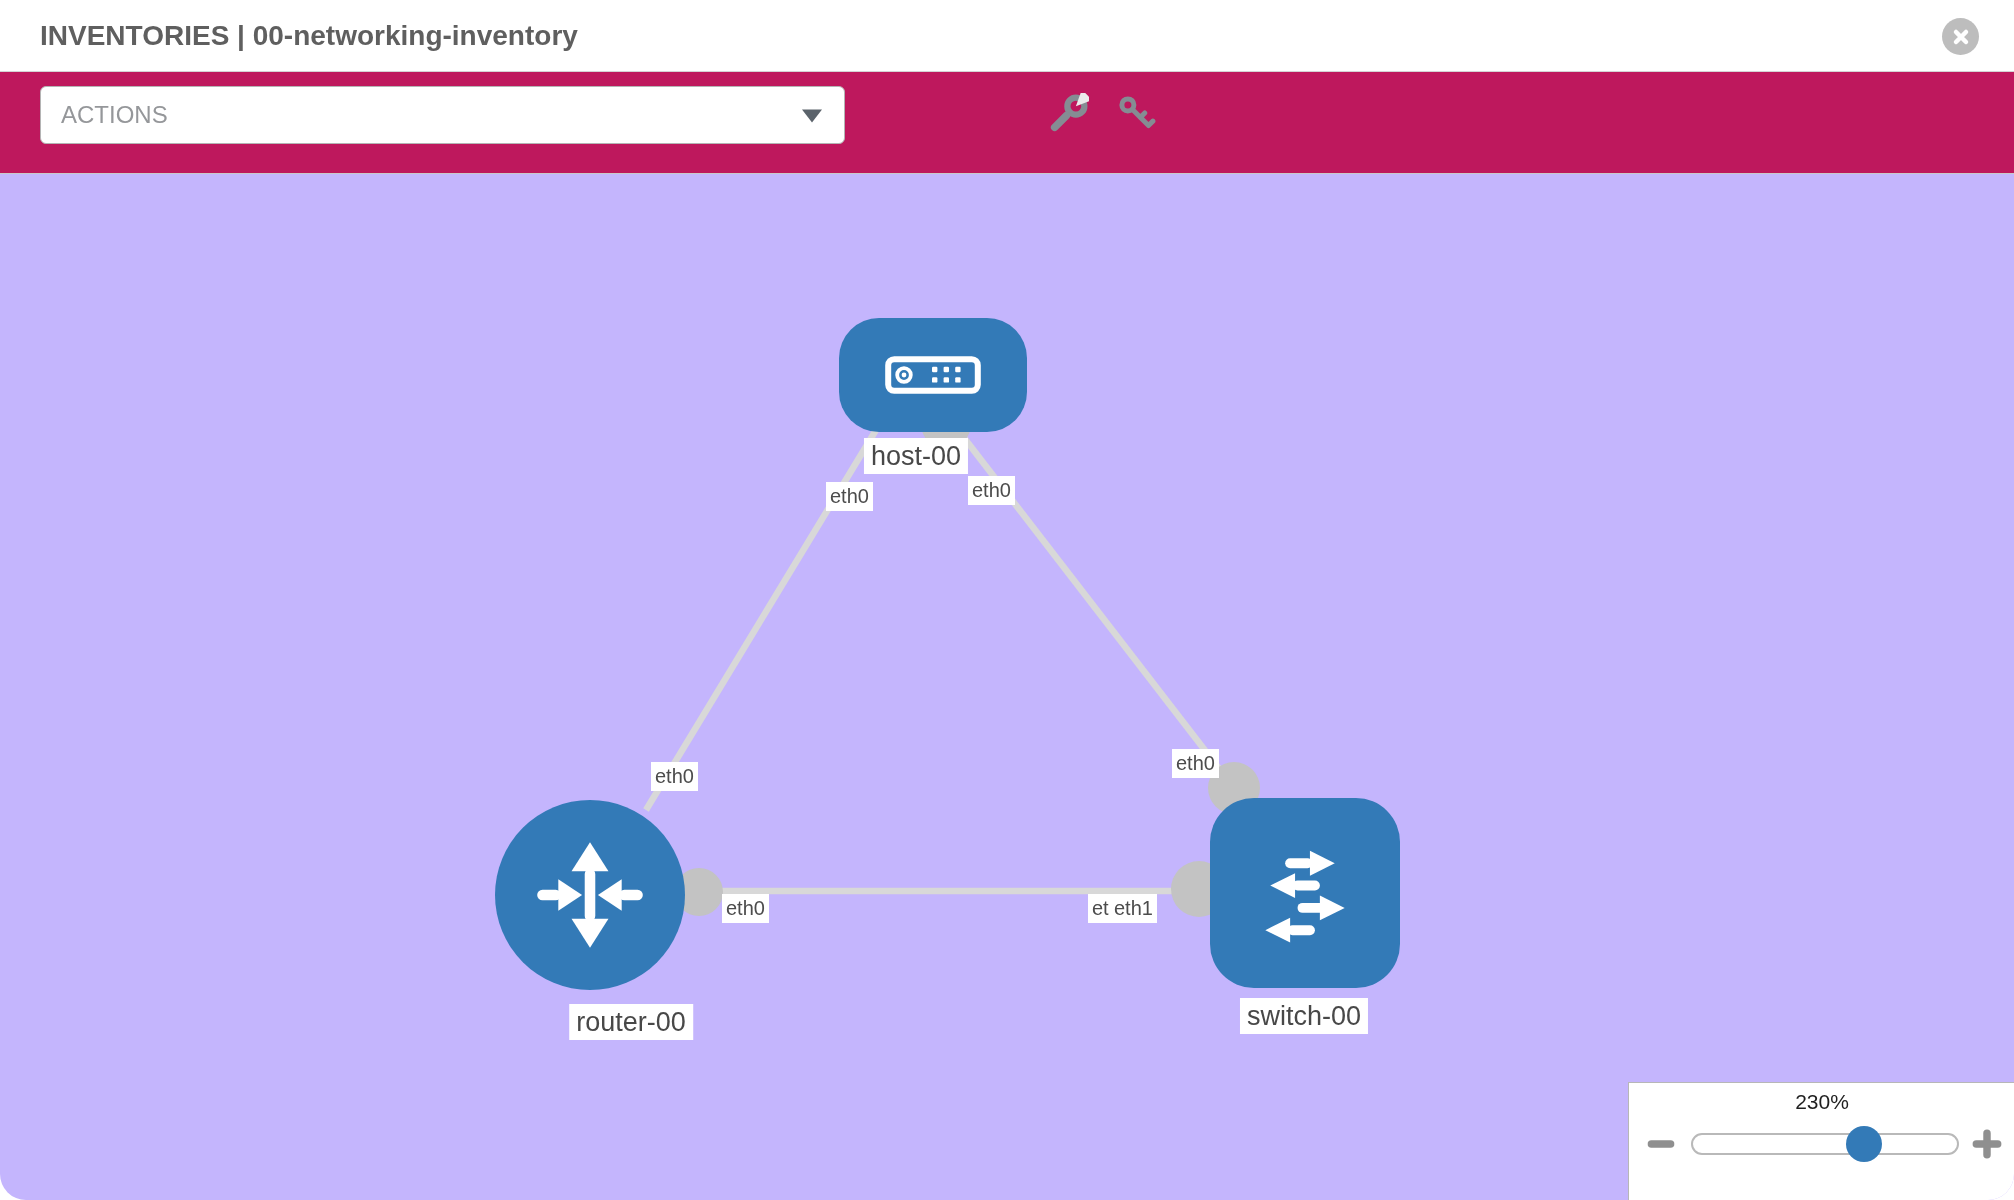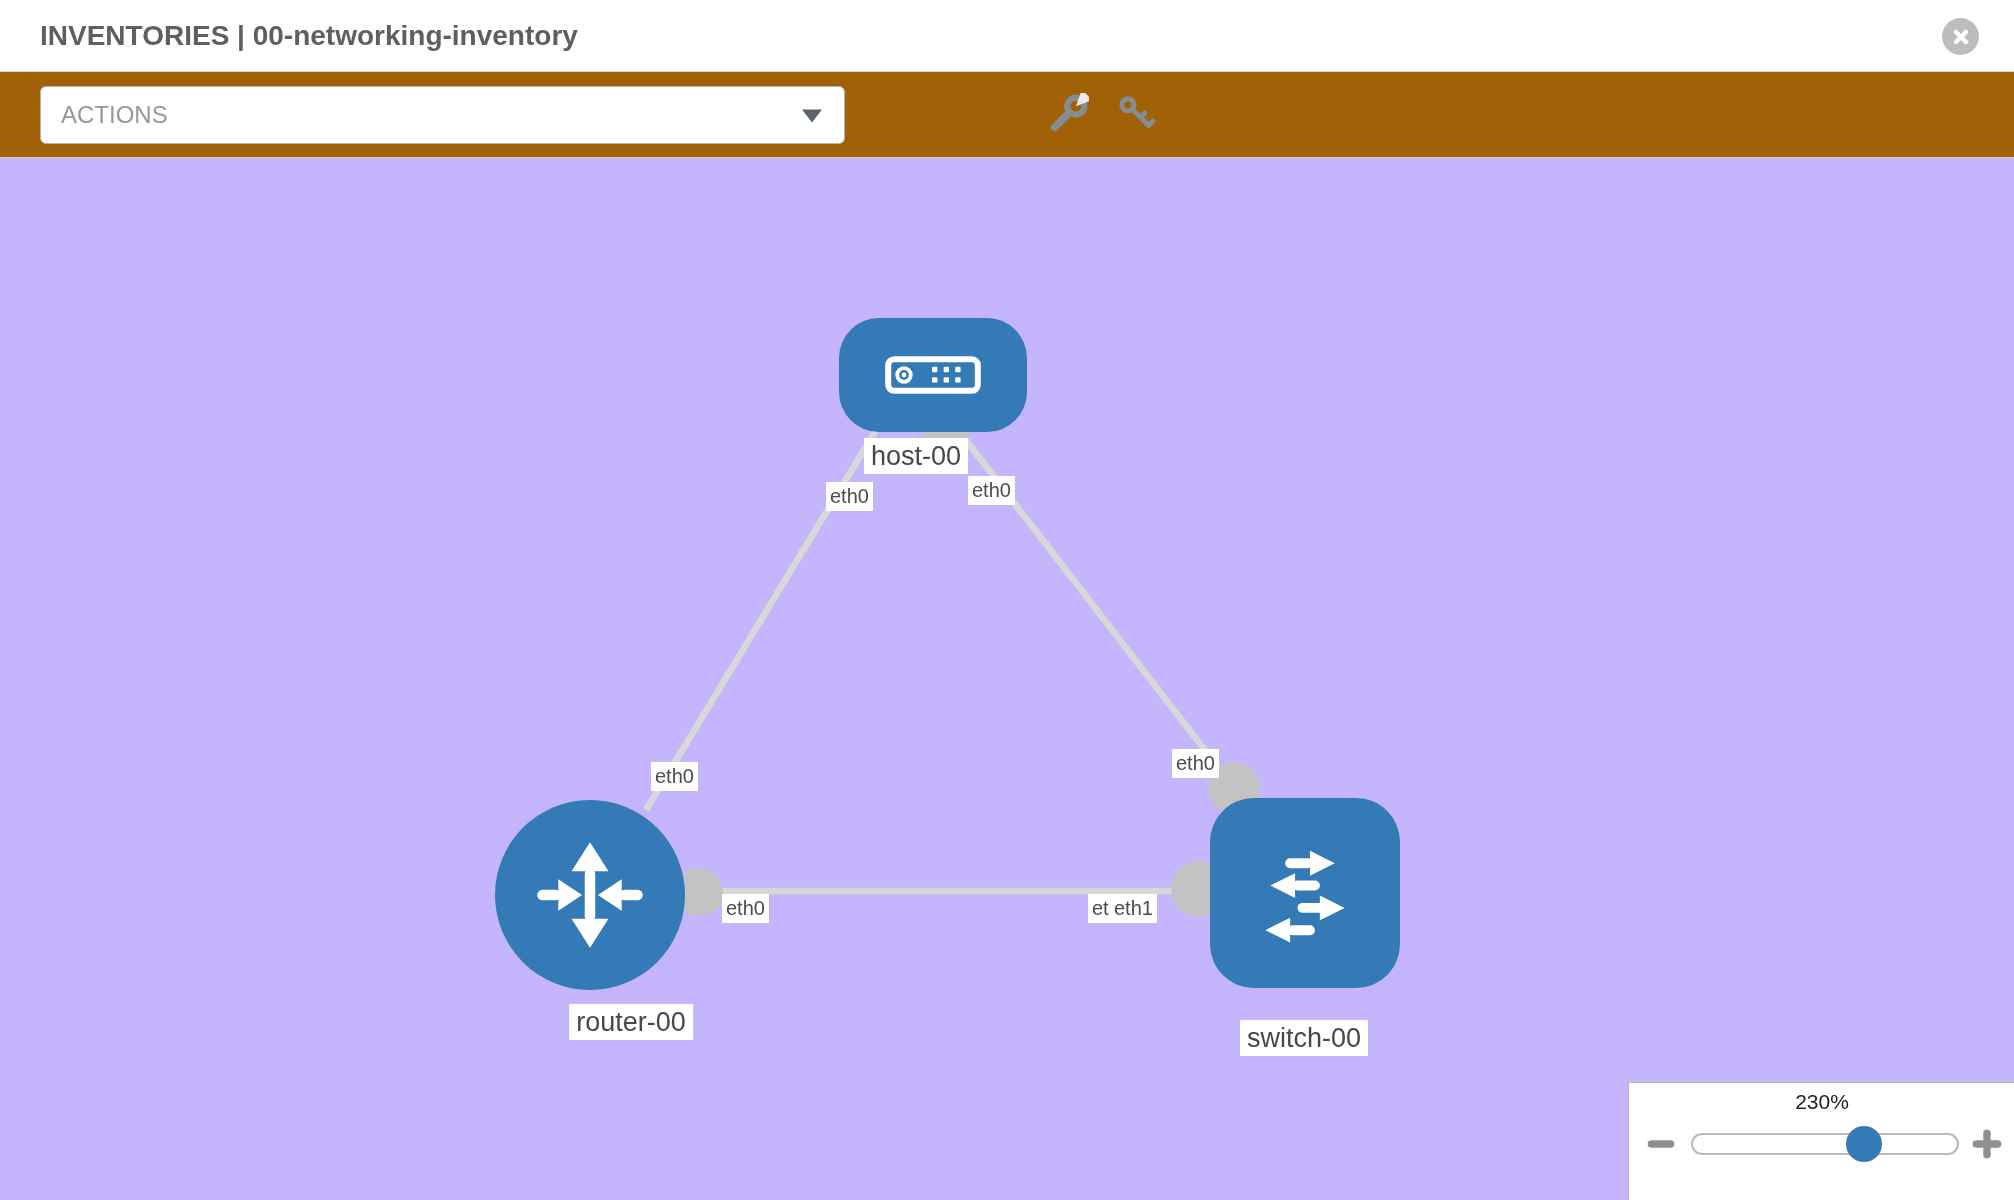--- a/index.html
+++ b/index.html
@@ -1,30 +1,30 @@
 <!DOCTYPE html>
 <html><head>
 <meta charset="utf-8">
 <style>
   * { margin:0; padding:0; box-sizing:border-box; }
   html,body { background:#fff; }
   body { font-family:"Liberation Sans","DejaVu Sans",sans-serif; }
-  #app { position:relative; width:2014px; height:1200px; background:#fff; overflow:hidden; }
+  #app { position:relative; width:2014px; height:1200px; background:#fff; overflow:hidden;border-radius:26px; }
 
   
   .header { position:absolute; top:0; left:0; width:100%; height:72px; background:#fff;
             border-bottom:1px solid #d4d4d4; z-index:10; }
   .title { position:absolute; left:40px; top:50%; transform:translateY(-50%);
            font-size:28px; font-weight:bold; color:#5f5f5f; white-space:nowrap; }
   .close-btn { position:absolute; left:1942px; top:18px; width:37px; height:37px; border-radius:50%;
                background:#bdbdbd; border:none; display:flex; align-items:center; justify-content:center;
                cursor:pointer; padding:0; }
 
   
-  .toolbar { position:absolute; top:72px; left:0; width:100%; height:86px; background:#a16207;
+  .toolbar { position:absolute; top:72px; left:0; width:100%; height:102px; background:#be185d;
              border-bottom:1px solid #c9c9c9; z-index:9; }
   .select { position:absolute; top:14px; height:58px; background:#fff; border:1px solid #b4b4b4;
             border-radius:6px; display:flex; align-items:center; padding:0 20px; cursor:pointer; }
   .select-label { font-size:24px; color:#95979a; }
   .caret { position:absolute; right:22px; top:50%; transform:translateY(-43%); width:0; height:0;
            border-left:10px solid transparent; border-right:10px solid transparent;
            border-top:13px solid #5b636b; }
   #actions-select { left:40px; width:805px; }
   #search-select { left:1183px; width:797px; }
   .tool-btn { position:absolute; top:20px; width:44px; height:44px; background:transparent; border:none;
@@ -49,21 +49,21 @@
   #node-router { left:495px;  top:642px; width:190px; height:190px; border-radius:50%; }
   #node-switch { left:1210px; top:640px; width:190px; height:190px; border-radius:44px; }
 
   .iface-label { position:absolute; background:#fff; color:#4c4c4c; font-size:20px; line-height:1.25;
                  padding:2px 4px; z-index:4; white-space:nowrap;margin-top:24px; }
   .iface-label.over { z-index:5;text-align:center; }
   .node-label { position:absolute; background:#fff; color:#484848; font-size:27px; line-height:1.2;
                 padding:2px 7px; z-index:4; transform:translateX(-50%); white-space:nowrap; }
   #lbl-host-name   { left:916px;  top:280px; }
   #lbl-router-name { left:590px;  top:846px;margin-left:41px; }
-  #lbl-switch-name { left:1304px; top:840px;margin-top:22px; }
+  #lbl-switch-name { left:1304px; top:840px; }
   #lbl-host-left    { left:826px;  top:300px; }
   #lbl-host-right   { left:968px;  top:294px; }
   #lbl-router-top   { left:651px;  top:580px; }
   #lbl-router-right { left:722px;  top:712px; }
   #lbl-switch-top   { left:1172px; top:567px; }
   #lbl-switch-under { left:1088px; top:712px; }
   #lbl-switch-over  { left:1110px; top:712px; }
 
   
   .zoom-panel { position:absolute; left:1628px; top:924px; width:400px; height:130px; background:#fff;

